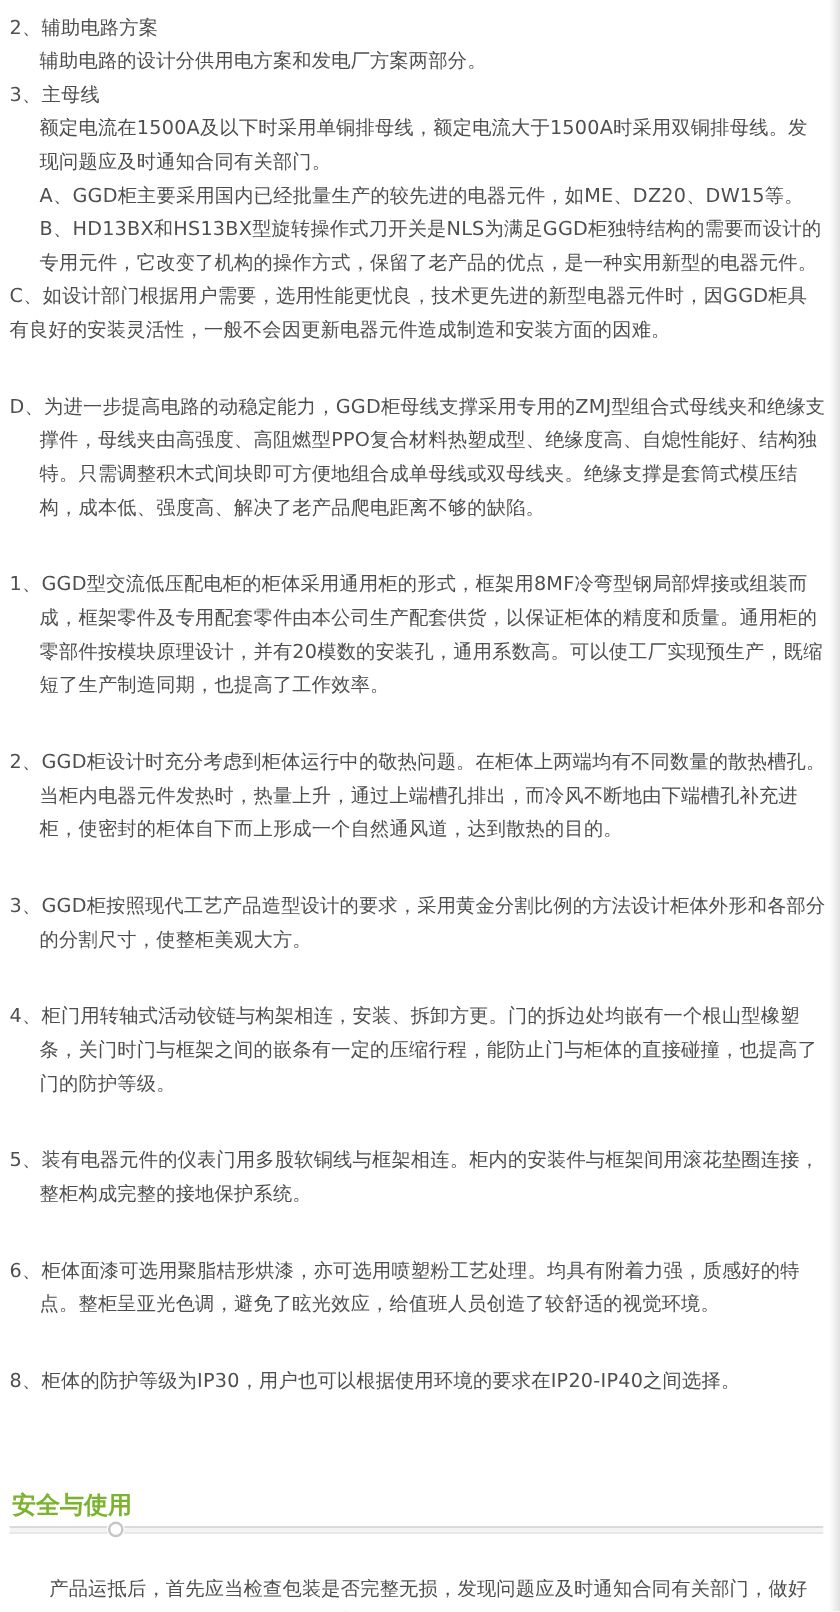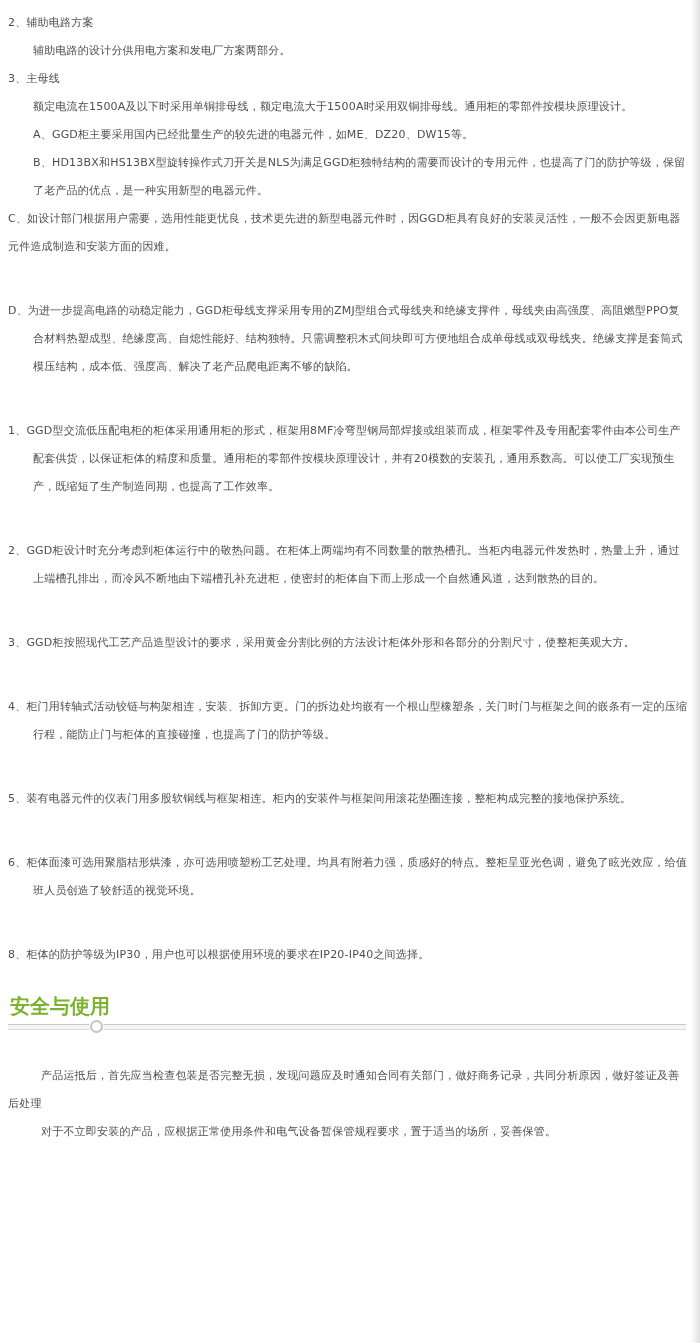--- a/index.html
+++ b/index.html
@@ -13,31 +13,31 @@
     overflow: hidden;
   }
   .page { padding: 9px 12px 0 8px; position: relative; }
   .edge-shade {
     position: absolute; top: 0; right: 0; width: 9px; height: 1343px;
     background: linear-gradient(to right, rgba(255,255,255,0), rgba(120,120,120,0.22));
     pointer-events: none;
   }
   p {
     margin: 0;
-    font-size: 11px;
+    font-size: 16px;
     line-height: 28px;
     letter-spacing: 0.2px;
   }
   .flush { }
   .block-indent { padding-left: 25px; }
   .hang { padding-left: 25px; text-indent: -25px; margin-top: 36px; }
   .first-indent { text-indent: 33px; }
 
   .section-header { margin-top: 42px; margin-bottom: 32px; }
-  .section-header.second { margin-top: 25px; }
+  .section-header.second { margin-top: 77px; }
   .section-title {
     color: #7cb32e;
     font-size: 20px;
     font-weight: bold;
     line-height: 24px;
     margin: 0 0 6px 2px;
   }
   .rule {
     position: relative;
     height: 4px;
@@ -61,23 +61,23 @@
 </style>
 </head>
 <body>
 
 <div class="page">
 
   <div>
     <p class="flush">2、辅助电路方案</p>
     <p class="block-indent">辅助电路的设计分供用电方案和发电厂方案两部分。</p>
     <p class="flush">3、主母线</p>
-    <p class="block-indent">额定电流在1500A及以下时采用单铜排母线，额定电流大于1500A时采用双铜排母线。通用柜的零部件按模块原理设计。</p>
+    <p class="block-indent">额定电流在1500A及以下时采用单铜排母线，额定电流大于1500A时采用双铜排母线。发现问题应及时通知合同有关部门。</p>
     <p class="block-indent">A、GGD柜主要采用国内已经批量生产的较先进的电器元件，如ME、DZ20、DW15等。</p>
-    <p class="block-indent">B、HD13BX和HS13BX型旋转操作式刀开关是NLS为满足GGD柜独特结构的需要而设计的专用元件，也提高了门的防护等级，保留了老产品的优点，是一种实用新型的电器元件。</p>
+    <p class="block-indent">B、HD13BX和HS13BX型旋转操作式刀开关是NLS为满足GGD柜独特结构的需要而设计的专用元件，它改变了机构的操作方式，保留了老产品的优点，是一种实用新型的电器元件。</p>
     <p class="flush">C、如设计部门根据用户需要，选用性能更忧良，技术更先进的新型电器元件时，因GGD柜具有良好的安装灵活性，一般不会因更新电器元件造成制造和安装方面的因难。</p>
     <p class="hang">D、为进一步提高电路的动稳定能力，GGD柜母线支撑采用专用的ZMJ型组合式母线夹和绝缘支撑件，母线夹由高强度、高阻燃型PPO复合材料热塑成型、绝缘度高、自熄性能好、结构独特。只需调整积木式间块即可方便地组合成单母线或双母线夹。绝缘支撑是套筒式模压结构，成本低、强度高、解决了老产品爬电距离不够的缺陷。</p>
   </div>
 
 
   <div>
     <p class="hang">1、GGD型交流低压配电柜的柜体采用通用柜的形式，框架用8MF冷弯型钢局部焊接或组装而成，框架零件及专用配套零件由本公司生产配套供货，以保证柜体的精度和质量。通用柜的零部件按模块原理设计，并有20模数的安装孔，通用系数高。可以使工厂实现预生产，既缩短了生产制造同期，也提高了工作效率。</p>
     <p class="hang">2、GGD柜设计时充分考虑到柜体运行中的敬热问题。在柜体上两端均有不同数量的散热槽孔。当柜内电器元件发热时，热量上升，通过上端槽孔排出，而冷风不断地由下端槽孔补充进柜，使密封的柜体自下而上形成一个自然通风道，达到散热的目的。</p>
     <p class="hang">3、GGD柜按照现代工艺产品造型设计的要求，采用黄金分割比例的方法设计柜体外形和各部分的分割尺寸，使整柜美观大方。</p>
     <p class="hang">4、柜门用转轴式活动铰链与构架相连，安装、拆卸方更。门的拆边处均嵌有一个根山型橡塑条，关门时门与框架之间的嵌条有一定的压缩行程，能防止门与柜体的直接碰撞，也提高了门的防护等级。</p>

